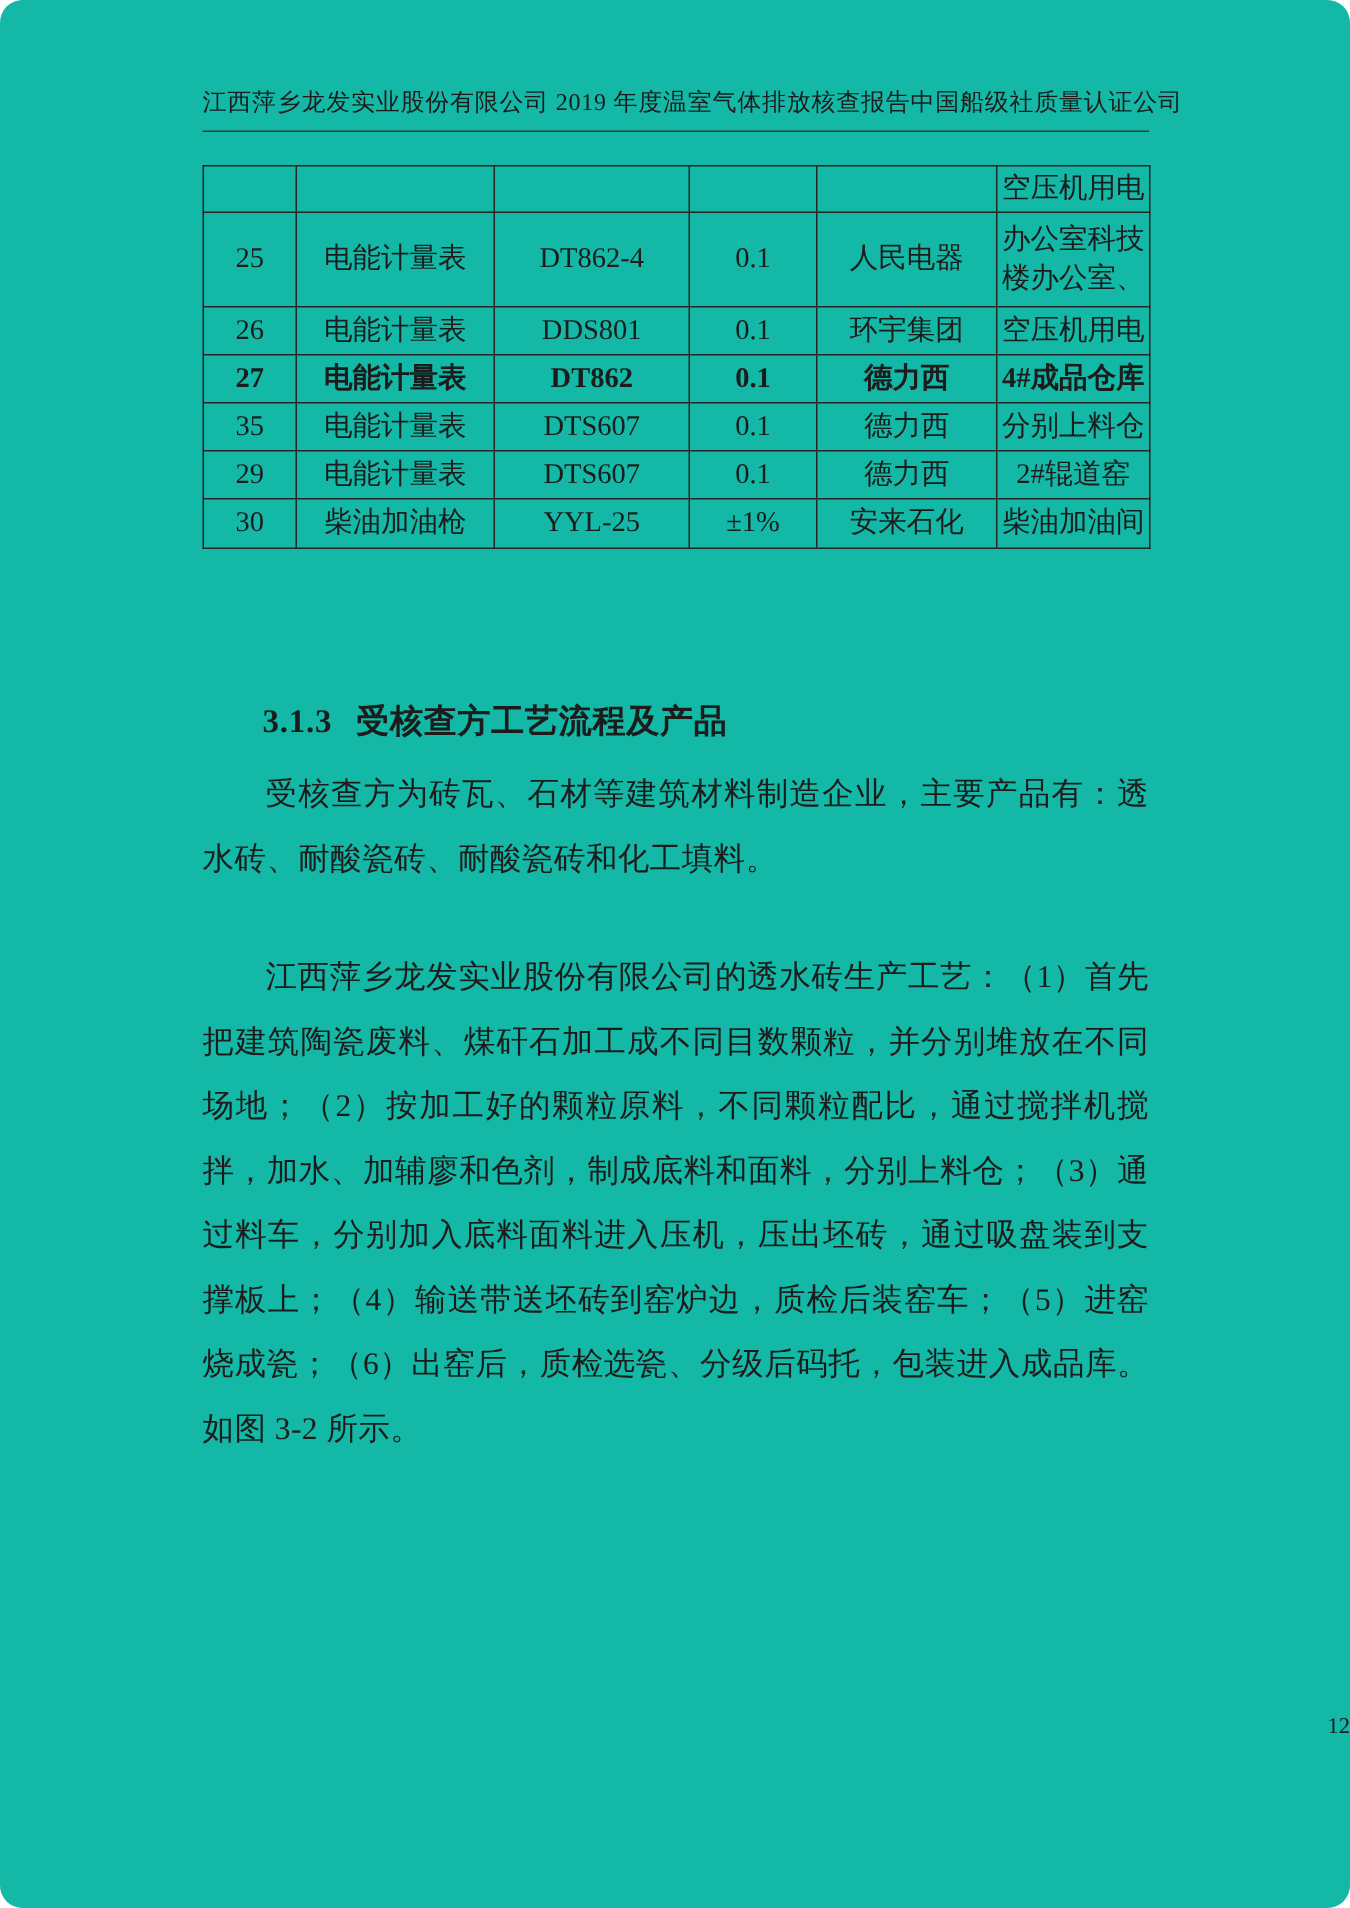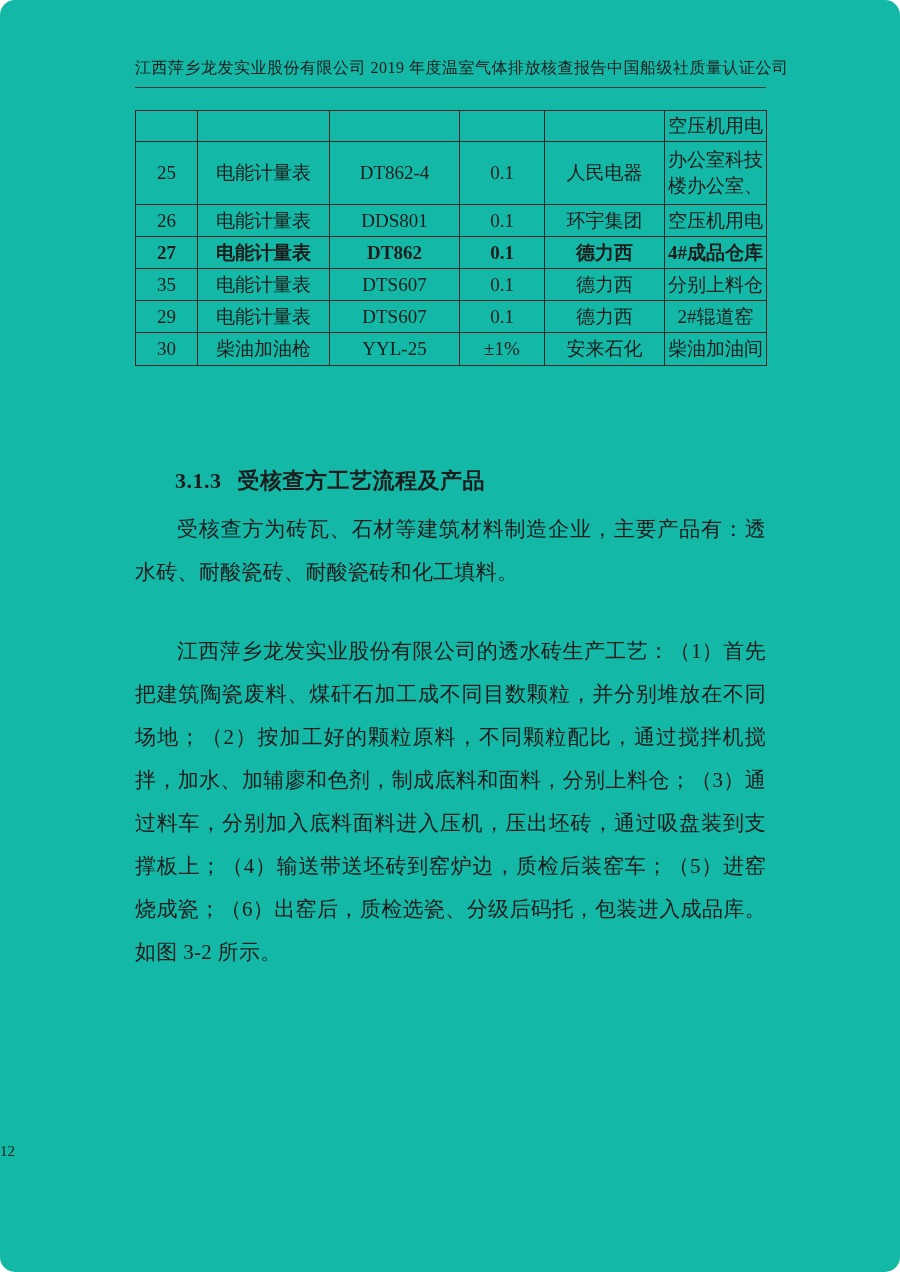--- a/index.html
+++ b/index.html
@@ -63,21 +63,21 @@
     text-indent: 2em;
     margin: 0;
   }
   .para-1 { top: 508px; }
   .para-2 { top: 630px; }
   
   .page-number {
     position: absolute;
     left: 0; top: 1143px;
     width: 900px;
-    text-align: left;
+    text-align: right;
     font-size: 15px;
   }
 </style>
 </head>
 <body>
 
 <div class="page">
 
   <div class="page-header">江西萍乡龙发实业股份有限公司 2019 年度温室气体排放核查报告中国船级社质量认证公司</div>
 

